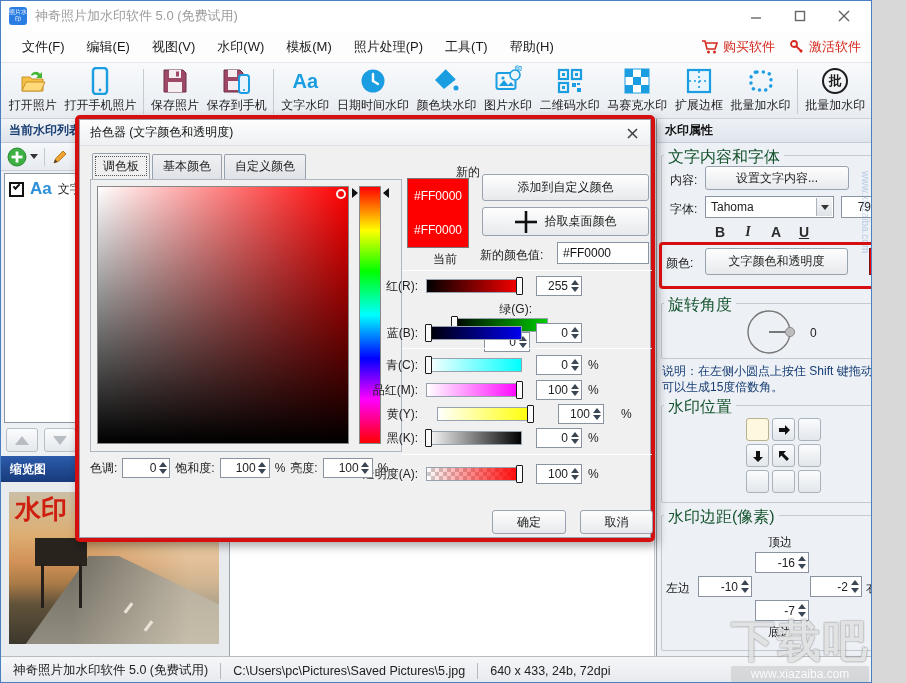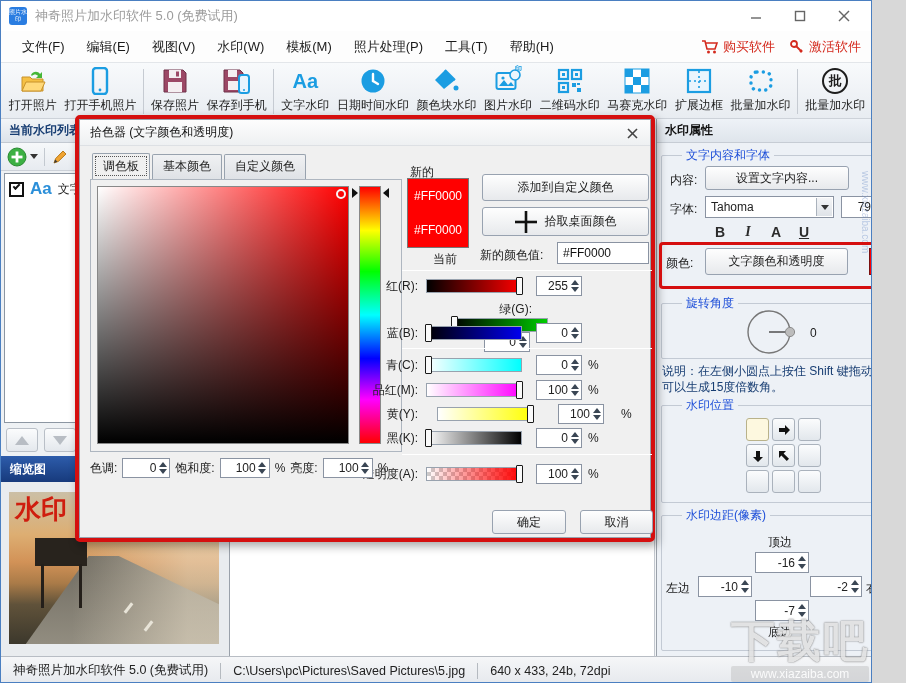--- a/index.html
+++ b/index.html
@@ -77,21 +77,21 @@
        margin-right:2px;border-radius:2px 2px 0 0;color:#222;}
   .tab.act{background:#f0f0f0;outline:1px dotted #555;outline-offset:-4px;padding-top:4px;}
   .tabframe{position:absolute;left:10px;top:59px;width:312px;height:273px;border:1px solid #aeb6c0;}
   .svsquare{position:absolute;left:6px;top:6px;width:252px;height:258px;border:1px solid #888;
             background:linear-gradient(to top,#000,rgba(0,0,0,0)),linear-gradient(to right,#fff,#f00);}
   .svmark{position:absolute;right:2px;top:2px;width:10px;height:10px;border:2px solid #f5f5f5;border-radius:50%;}
   .huebar{position:absolute;left:268px;top:6px;width:22px;height:258px;border:1px solid #888;
           background:linear-gradient(to bottom,#f00 0%,#ff0 17%,#0f0 33%,#0ff 50%,#00f 67%,#f0f 83%,#f00 100%);}
   .huemL{position:absolute;left:261px;top:8px;width:0;height:0;border-top:5px solid transparent;border-bottom:5px solid transparent;border-left:6px solid #111;}
   .huemR{position:absolute;left:292px;top:8px;width:0;height:0;border-top:5px solid transparent;border-bottom:5px solid transparent;border-right:6px solid #111;}
-  .newlbl{position:absolute;left:330px;top:44px;width:70px;text-align:left;}
+  .newlbl{position:absolute;left:330px;top:44px;width:70px;text-align:right;}
   .swatch{position:absolute;left:327px;top:58px;width:62px;height:70px;border:1px solid #777;}
   .sw-half{height:50%;display:flex;align-items:center;justify-content:center;color:#fff;font-size:12px;}
   .curlbl{position:absolute;left:330px;top:131px;width:70px;text-align:center;}
   .btn{background:linear-gradient(#fefefe,#e7e9ec);border:1px solid #98a2b0;border-radius:3px;font-size:12px;
        display:flex;align-items:center;justify-content:center;color:#1a1a1a;}
   .vlabel{position:absolute;font-size:12px;color:#1a1a1a;}
   .vin{position:absolute;border:1px solid #8a93a2;background:#fff;font-size:12px;padding:0 5px;font-family:inherit;color:#111;}
   .dhr{position:absolute;height:1px;background:#c3c7cd;border-bottom:1px solid #fff;}
   .srow{position:absolute;left:266px;width:308px;height:18px;display:flex;align-items:center;}
   .slab{width:80px;text-align:right;padding-right:8px;flex:0 0 auto;}
@@ -111,21 +111,21 @@
   .spa{position:absolute;right:2px;top:3px;bottom:3px;width:9px;display:flex;flex-direction:column;justify-content:space-between;align-items:center;}
   .tu{width:0;height:0;border-left:4px solid transparent;border-right:4px solid transparent;border-bottom:5px solid #3a4654;}
   .td{width:0;height:0;border-left:4px solid transparent;border-right:4px solid transparent;border-top:5px solid #3a4654;}
   .ssuf{margin-left:6px;}
   .hslrow{position:absolute;left:10px;top:338px;height:20px;display:flex;align-items:center;gap:5px;}
 
   
   .rp-header{position:absolute;left:0;top:0;width:250px;height:24px;background:linear-gradient(#eef2f7,#dfe5ec);
              border-bottom:1px solid #c6ccd4;display:flex;align-items:center;padding:0 8px;font-weight:bold;color:#111;}
   .grp{position:absolute;border:1px solid #c3cad4;border-radius:2px;}
-  .leg{position:absolute;top:-9px;left:20px;background:#edf1f6;padding:0 4px;font-size:12px;color:#1d4ed8;white-space:nowrap;}
+  .leg{position:absolute;top:-9px;left:2px;background:#edf1f6;padding:0 4px;font-size:16px;color:#14532d;white-space:nowrap;}
   .rlbl{position:absolute;font-size:12px;color:#1a1a1a;white-space:nowrap;}
   .combo{position:absolute;background:#fff;border:1px solid #8a93a2;display:flex;align-items:center;padding-left:5px;font-size:12px;}
   .combo .dd{position:absolute;right:1px;top:1px;bottom:1px;width:16px;background:linear-gradient(#f4f5f7,#dfe3e8);
              border-left:1px solid #aab2bc;display:flex;align-items:center;justify-content:center;}
   .ddtri{width:0;height:0;border-left:4px solid transparent;border-right:4px solid transparent;border-top:5px solid #333;}
   .stylebtn{position:absolute;font-size:14px;color:#2b2b2b;width:20px;text-align:center;}
   .note{position:absolute;left:5px;width:242px;font-size:12px;color:#173d72;line-height:16px;}
   .cell{position:absolute;width:23px;height:23px;border:1px solid #aab2bc;border-radius:3px;background:linear-gradient(#fbfcfd,#e2e7ec);
         display:flex;align-items:center;justify-content:center;}
   .cell.sel{background:#fdf8df;border-color:#b9b28a;}

